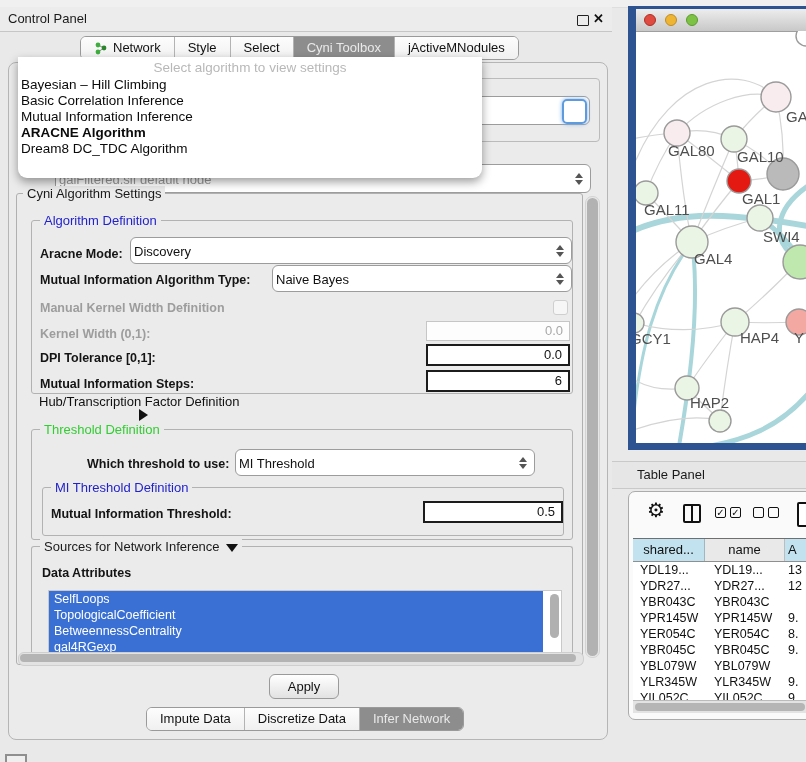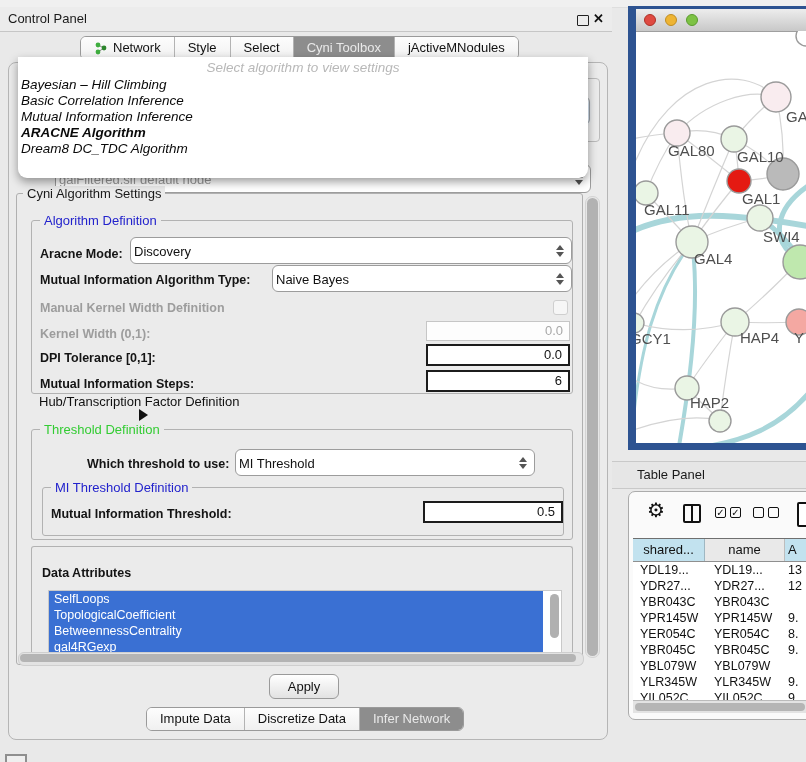--- a/index.html
+++ b/index.html
@@ -26,22 +26,22 @@
   .combo .val{position:absolute;left:3px;top:50%;transform:translateY(-50%);white-space:nowrap;text-align:right;}
   .spin{position:absolute;right:7px;top:50%;transform:translateY(-50%);display:flex;flex-direction:column;gap:2px;}
   .spin i{display:block;width:0;height:0;border-left:4px solid transparent;border-right:4px solid transparent;}
   .spin .up{border-bottom:5px solid #555;}
   .spin .dn{border-top:5px solid #555;}
   #bg-combo1{left:30px;top:96px;width:558px;height:27px;z-index:1;}
   #bg-combo1 .focusbtn{position:absolute;right:2px;top:2px;width:21px;height:21px;border:2px solid #5d9ade;border-radius:5px;box-shadow:0 0 4px #7ab0e8;}
   #bg-combo2{left:55px;top:164px;width:534px;height:27px;z-index:1;}
   #bg-combo2 .val{color:#9a9a9a;}
   
-  #dropdown{left:18px;top:57px;width:570px;height:121px;background:#fff;z-index:6;
-            border-radius:0 0 9px 9px;box-shadow:0 4px 10px rgba(0,0,0,0.38);padding-top:2px;box-sizing:border-box;font-style:italic;}
+  #dropdown{left:18px;top:57px;width:464px;height:121px;background:#fff;z-index:6;
+            border-radius:0 0 9px 9px;box-shadow:0 4px 10px rgba(0,0,0,0.38);padding-top:2px;box-sizing:border-box;}
   #dd-placeholder{text-align:center;font-size:13.5px;color:#b8b8b8;height:18px;line-height:18px;}
   .dd-item{font-size:13.5px;line-height:16px;padding-left:3px;color:#0a0a0a;white-space:nowrap;}
   .dd-bold{font-weight:bold;}
   
   .gbox{position:absolute;border:1px solid #b2b2b2;border-radius:3px;}
   .legend{position:absolute;top:-8px;background:#ebebeb;padding:0 4px;font-size:13px;white-space:nowrap;}
   .legend.black{color:#1a1a1a;}
   .legend.blue{color:#2222cc;}
   .legend.green{color:#33cc33;}
   .lbl{position:absolute;font-size:12.5px;font-weight:bold;color:#141414;white-space:nowrap;}
@@ -212,20 +212,23 @@
         </span>
     </div>
     <div class="gbox" style="left:10px;top:57px;width:520px;height:47px;">
       <span class="legend blue" style="left:8px;">MI Threshold Definition</span>
       <span class="lbl" style="left:8px;top:19px;">Mutual Information Threshold:</span>
       <div class="field dark" style="left:380px;top:13px;width:140px;height:22px;line-height:18px;">0.5</div>
     </div>
   </div>
 
   <div class="gbox" style="left:14px;top:352px;width:540px;height:112px;border-bottom:none;">
+    <span class="legend black" style="left:8px;">
+      <span>Sources for Network Inference</span><span class="tri-down"></span>
+    </span>
     <span class="lbl" style="left:10px;top:19px;">Data Attributes</span>
     <div id="attr-list">
       <div class="attr-item">SelfLoops</div>
         <div class="attr-item">TopologicalCoefficient</div>
         <div class="attr-item">BetweennessCentrality</div>
         <div class="attr-item">gal4RGexp</div>
         <div id="attr-scroll"></div>
     </div>
   </div>
 </div>

